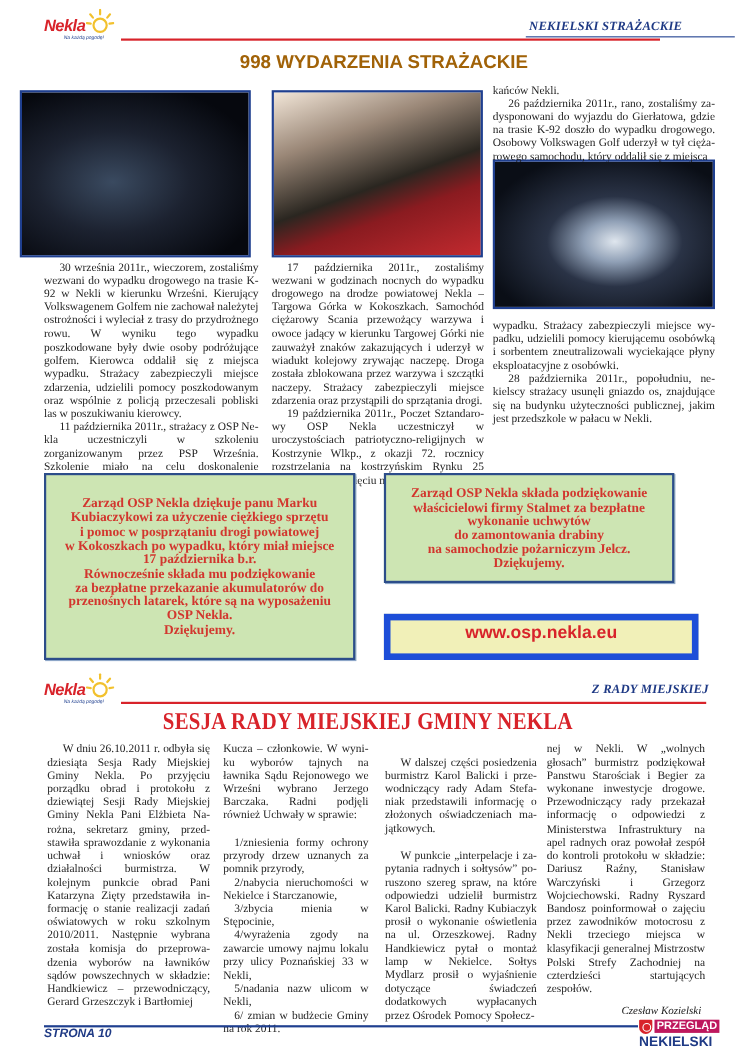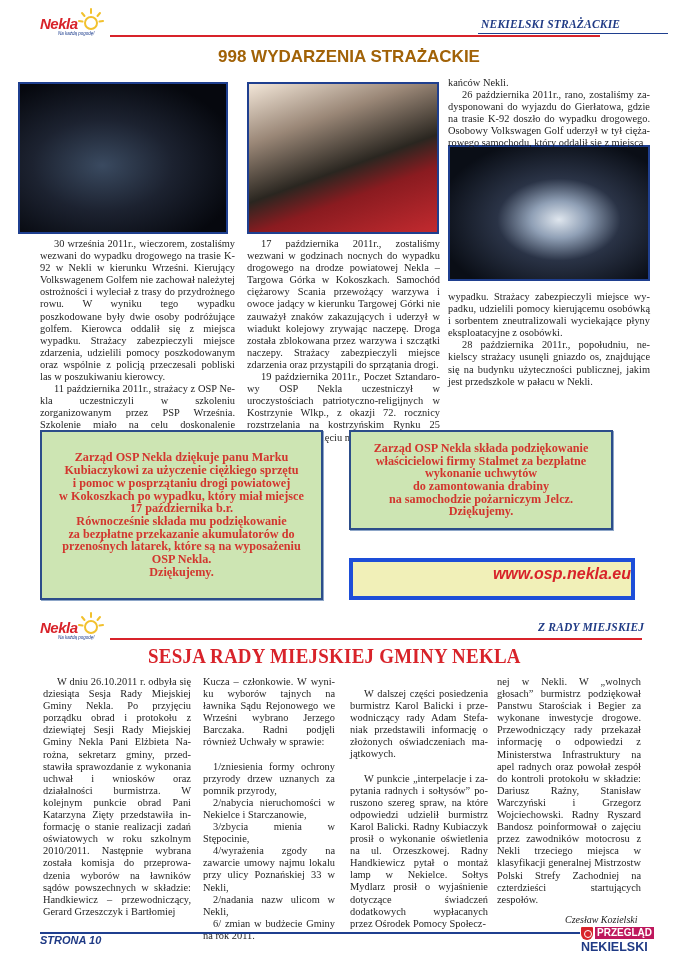--- a/index.html
+++ b/index.html
@@ -29,21 +29,21 @@
   
   .col { position: absolute; font-size: 10.4px; line-height: 12.1px; text-align: justify; hyphens: manual; }
   .col p { text-indent: 14px; }
   .col p.noindent { text-indent: 0; }
   .col p.gap { margin-top: 12px; }
   .col .item { text-indent: 10px; }
 
   
   .greenbox { position: absolute; background: #cde5b3; border: 2px solid #2c4d8a; box-shadow: 1px 1px 0 #8da6c8; display: flex; align-items: center; justify-content: center; }
   .greenbox .txt { font-family: "Liberation Serif", serif; font-weight: bold; font-size: 12.2px; line-height: 12.7px; color: #d2362e; text-align: center; white-space: pre-line; }
-  .yellowbox { position: absolute; background: #f1f0b8; border: 4px solid #1d4ed8; text-align: right; font-style: italic; }
+  .yellowbox { position: absolute; background: #f1f0b8; border: 6px solid #1d4ed8; text-align: center; }
   .yellowbox .url { font-family: "Liberation Sans", sans-serif; font-weight: bold; font-size: 16px; color: #d8232a; line-height: 18px; margin-top: 3px; }
   .yellowbox .inv { font-family: "Liberation Sans", sans-serif; font-weight: bold; font-size: 11.5px; color: #d8232a; line-height: 13px; }
 
   .signature { position: absolute; font-style: italic; font-size: 10px; color: #222; white-space: nowrap; }
 
   .footer-page { position: absolute; font-family: "Liberation Sans", sans-serif; font-style: italic; font-weight: bold; font-size: 11px; color: #1f3a85; white-space: nowrap; }
   .pn-logo { position: absolute; width: 80px; height: 30px; }
   .pn-logo .crest { position: absolute; left: 0; top: 1px; width: 12px; height: 13px; background: #d8232a; border-radius: 1px 1px 6px 6px; }
   .pn-logo .crest::after { content: ""; position: absolute; left: 3px; top: 3px; width: 6px; height: 6px; border: 1.5px solid #fff; border-radius: 50%; }
   .pn-logo .l1 { position: absolute; left: 14px; top: 1px; font-family: "Liberation Sans", sans-serif; font-weight: bold; font-size: 10px; color: #ffffff; background: #be185d; padding: 0 2px; line-height: 12px; }
@@ -137,21 +137,21 @@
 
 <div class="col" style="left:43px; top:676px; width:148px;">
   <p>W dniu 26.10.2011 r. odbyła się dziesiąta Sesja Rady Miej­skiej Gminy Nekla. Po przyjęciu porządku obrad i protokołu z dziewiątej Sesji Rady Miejskiej Gminy Nekla Pani Elżbieta Na­rożna, sekretarz gminy, przed­stawiła sprawozdanie z wyko­nania uchwał i wniosków oraz działalności burmistrza. W kolejnym punkcie obrad Pani Katarzyna Zięty przedstawiła in­formację o stanie realizacji zadań oświatowych w roku szkolnym 2010/2011. Następnie wybrana została komisja do przeprowa­dzenia wyborów na ławników sądów powszechnych w składzie: Handkiewicz – przewodniczący, Gerard Grzeszczyk i Bartłomiej</p>
 </div>
 <div class="col" style="left:203px; top:676px; width:132px;">
   <p class="noindent">Kucza – członkowie. W wyni­ku wyborów tajnych na ławnika Sądu Rejonowego we Wrześni wybrano Jerzego Barczaka. Rad­ni podjęli również Uchwały w sprawie:</p>
   <p class="item gap">1/zniesienia formy ochrony przyrody drzew uznanych za po­mnik przyrody,</p>
   <p class="item">2/nabycia nieruchomości w Ne­kielce i Starczanowie,</p>
   <p class="item">3/zbycia mienia w Stępocinie,</p>
   <p class="item">4/wyrażenia zgody na zawarcie umowy najmu lokalu przy ulicy Poznańskiej 33 w Nekli,</p>
-  <p class="item">2/nadania nazw ulicom w Ne­kli,</p>
+  <p class="item">5/nadania nazw ulicom w Ne­kli,</p>
   <p class="item">6/ zmian w budżecie Gminy na rok 2011.</p>
 </div>
 <div class="col" style="left:350px; top:688px; width:138px;">
   <p>W dalszej części posiedzenia burmistrz Karol Balicki i prze­wodniczący rady Adam Stefa­niak przedstawili informację o złożonych oświadczeniach ma­jątkowych.</p>
   <p class="gap">W punkcie „interpelacje i za­pytania radnych i sołtysów” po­ruszono szereg spraw, na które odpowiedzi udzielił burmistrz Karol Balicki. Radny Kubiaczyk prosił o wykonanie oświetlenia na ul. Orzeszkowej. Radny Hand­kiewicz pytał o montaż lamp w Nekielce. Sołtys Mydlarz prosił o wyjaśnienie dotyczące świad­czeń dodatkowych wypłacanych przez Ośrodek Pomocy Społecz-</p>
 </div>
 <div class="col" style="left:497px; top:676px; width:144px;">
   <p class="noindent">nej w Nekli. W „wolnych głosach” burmistrz podziękował Panstwu Starościak i Begier za wykonane inwestycje drogowe. Przewod­niczący rady przekazał informa­cję o odpowiedzi z Ministerstwa Infrastruktury na apel radnych oraz powołał zespół do kontroli protokołu w składzie: Dariusz Raźny, Stanisław Warczyński i Grzegorz Wojciechowski. Radny Ryszard Bandosz poinformo­wał o zajęciu przez zawodników motocrosu z Nekli trzeciego miejsca w klasyfikacji generalnej Mistrzostw Polski Strefy Zachod­niej na czterdzieści startujących zespołów.</p>
 </div>
 <div class="signature" style="left:565px; top:914px;">Czesław Kozielski</div>

